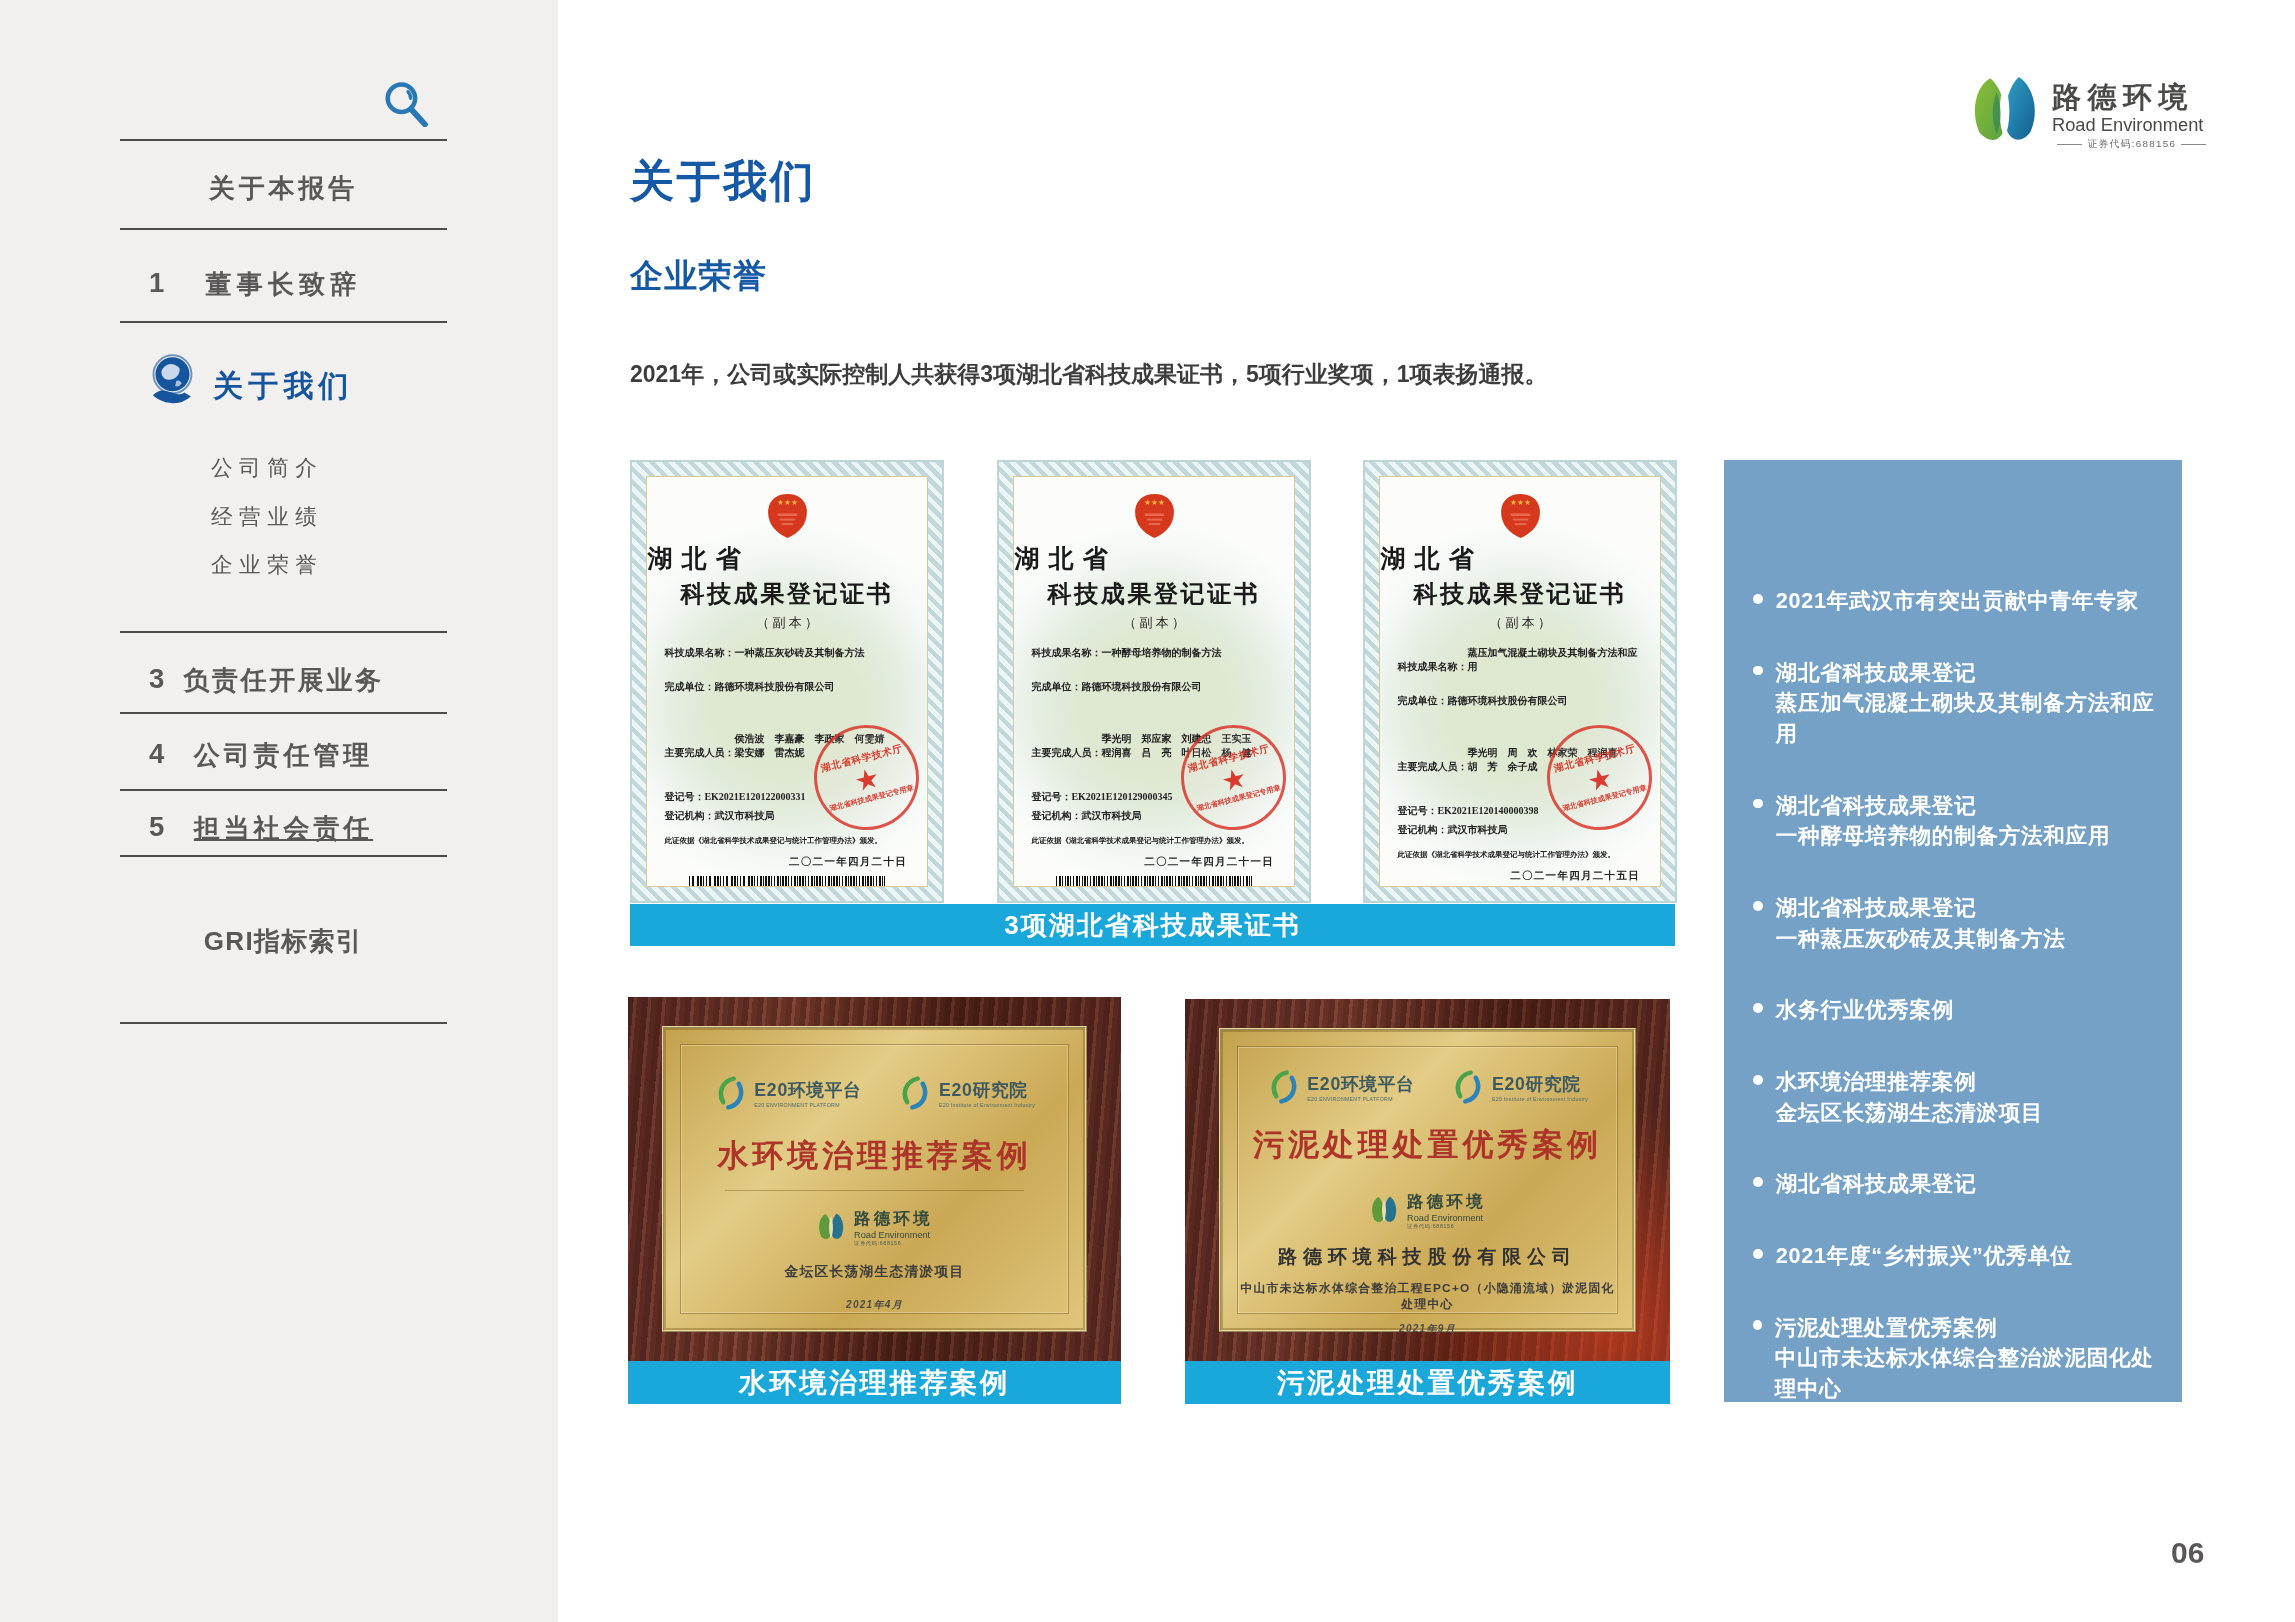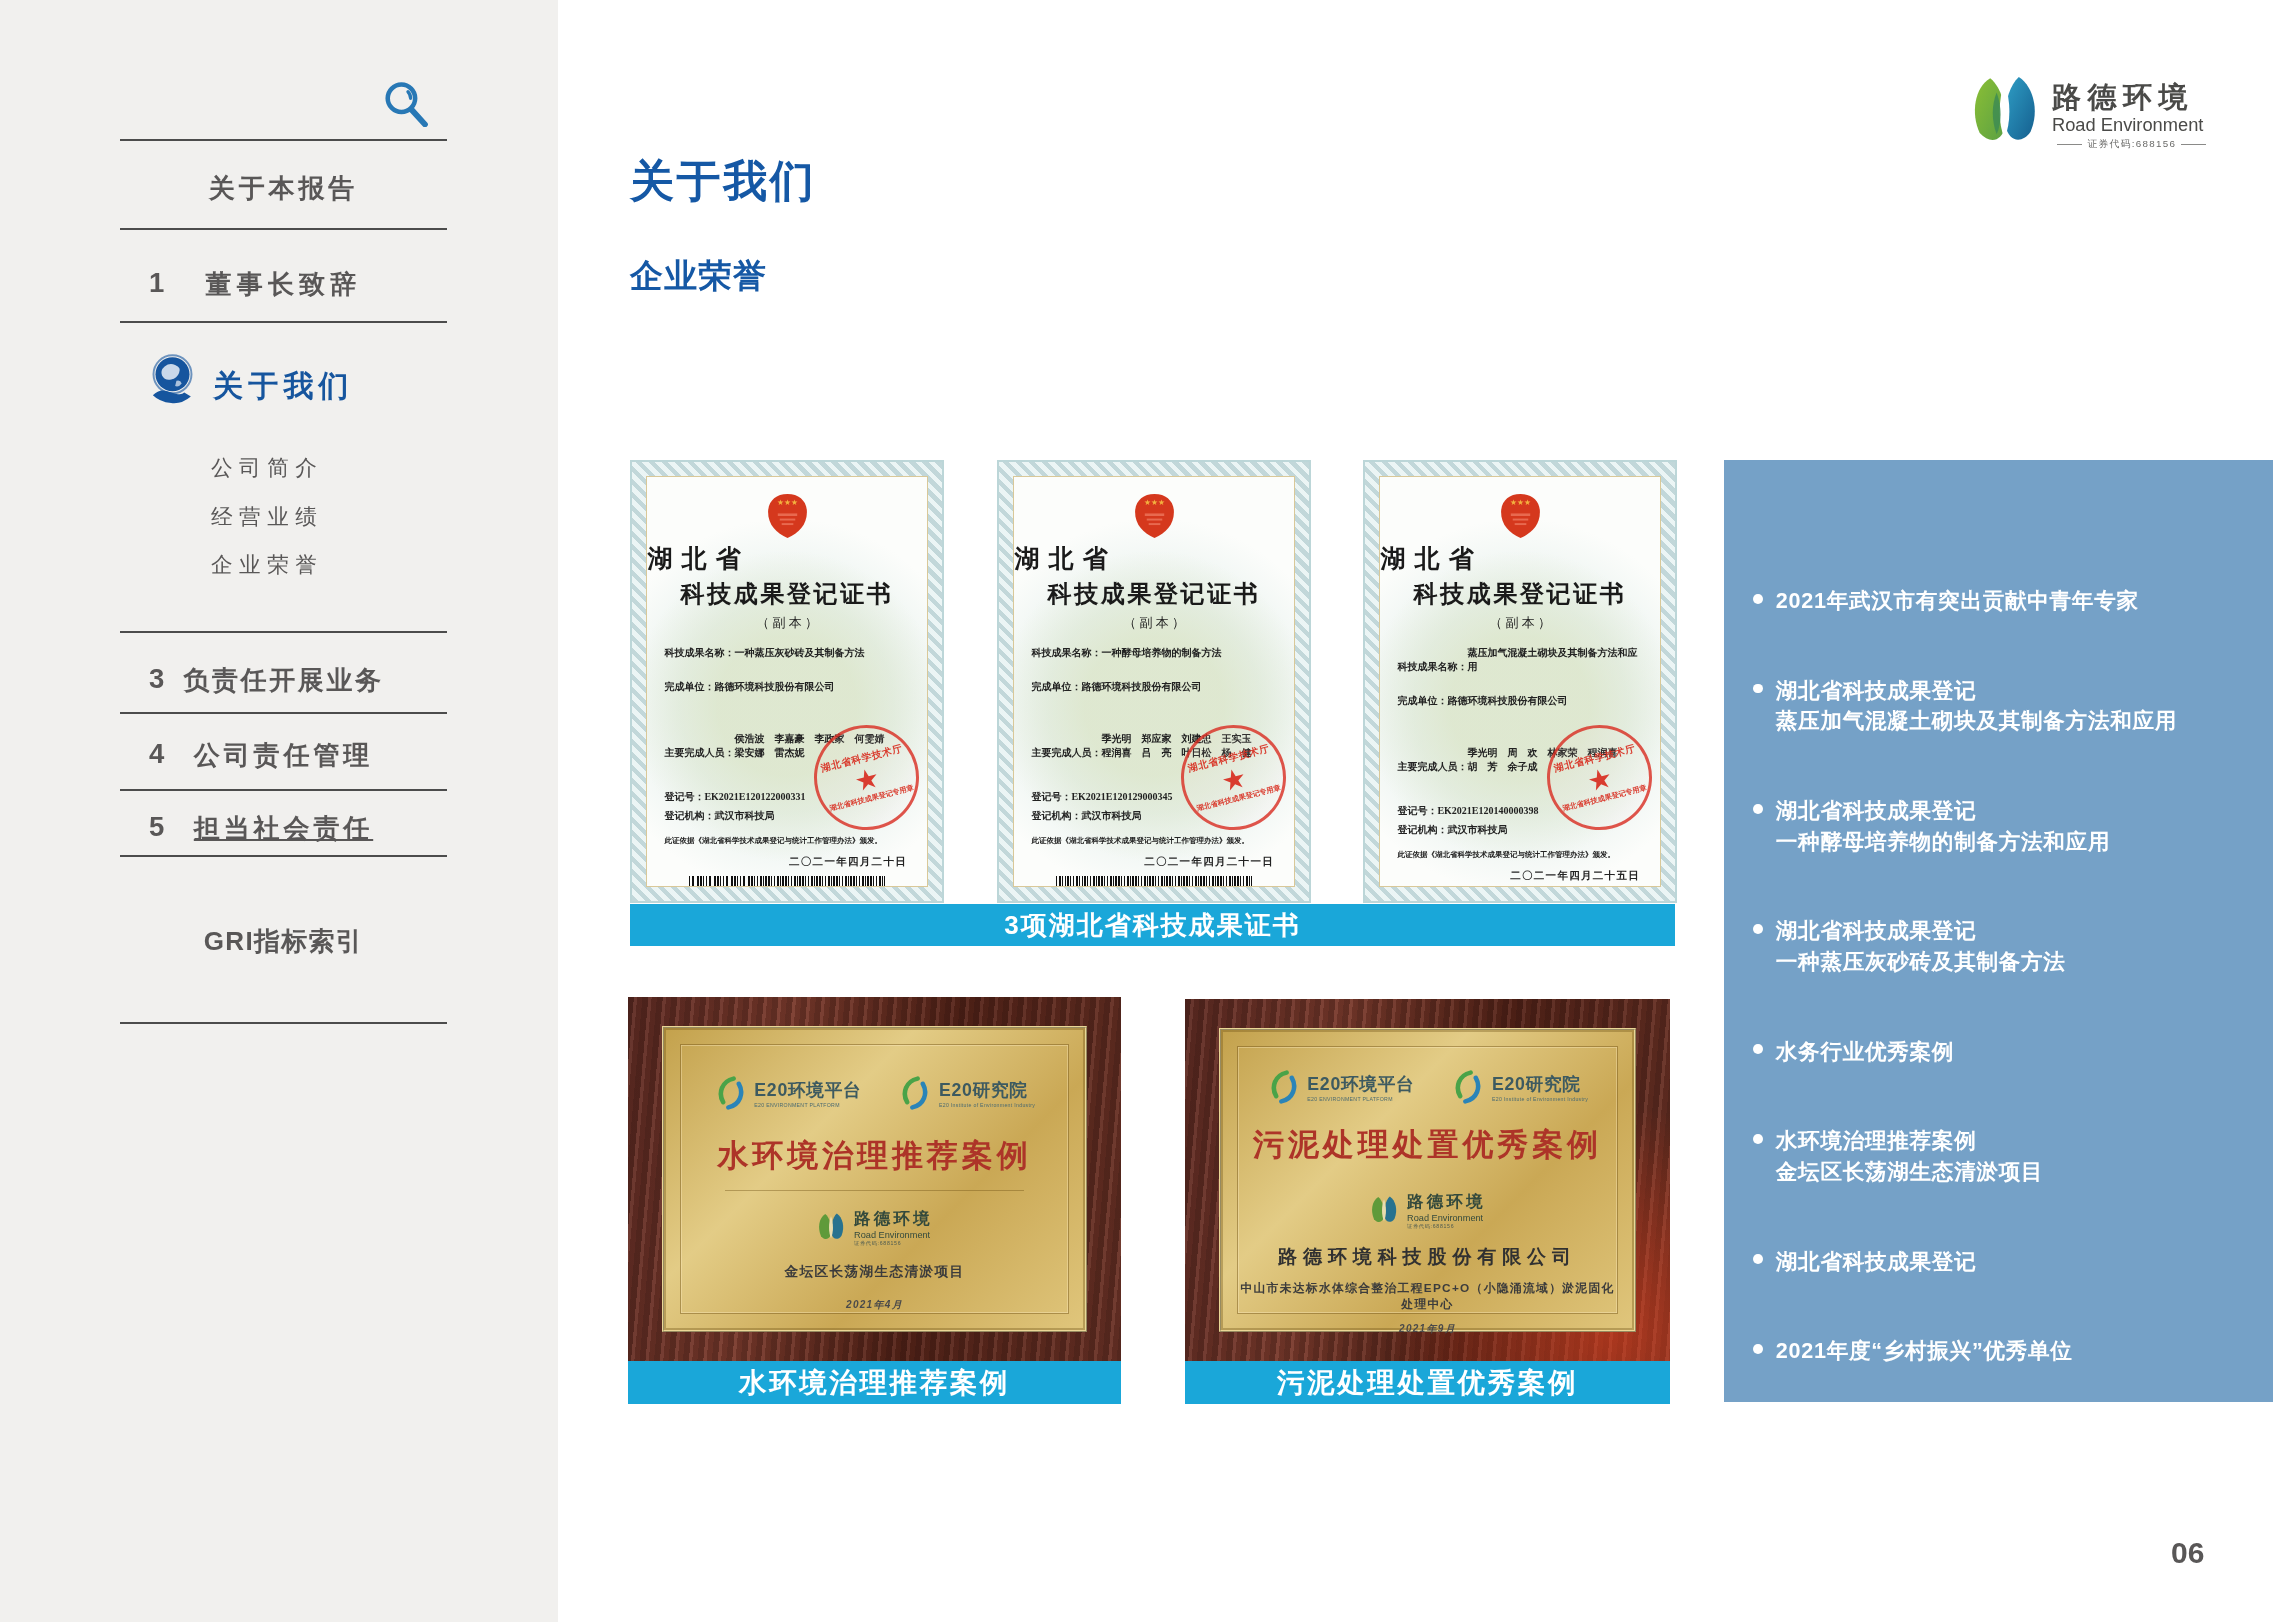--- a/index.html
+++ b/index.html
@@ -80,22 +80,22 @@
   .rd-logo{display:flex;align-items:center;gap:7.9px;margin-top:17px;}
   .rd-logo svg{width:30px;height:31px;}
   .rd-txt{text-align:left;}
   .rd-cn{font-size:16.4px;font-weight:bold;color:#33493c;letter-spacing:3.3px;}
   .rd-en{font-size:9.2px;color:#33493c;}
   .rd-code{font-size:5.2px;color:#4c5a50;letter-spacing:0.7px;}
   .plaque-company{font-size:19px;font-weight:bold;color:#313131;letter-spacing:5.9px;margin-top:14.4px;}
   .plaque-project{font-size:13.7px;font-weight:bold;color:#3c3c3c;letter-spacing:1.3px;margin-top:15.7px;}
   .plaque-date{font-size:10px;font-weight:bold;color:#4a4a4a;letter-spacing:1.3px;margin-top:17px;font-style:italic;}
   
-  .panel{position:absolute;left:1724px;top:460px;width:549px;height:942px;background:#75a1c7;box-sizing:border-box;
-        padding:126px 13px 0 29px;display:flex;flex-direction:column;gap:59px;justify-content:space-between;}
+  .panel{position:absolute;left:1724px;top:460px;width:458px;height:942px;background:#75a1c7;box-sizing:border-box;
+        padding:126px 13px 0 29px;display:flex;flex-direction:column;gap:41px;justify-content:space-between;}
   .honor{display:flex;gap:13px;color:#ffffff;}
   .honor .dot{width:9.8px;height:9.8px;border-radius:50%;background:#fff;margin-top:7.9px;flex:0 0 aupx;flex-basis:9.8px;}
   .honor .htxt{font-size:21.6px;font-weight:bold;line-height:1.42;letter-spacing:0.7px;}
   
   .pagenum{position:absolute;left:2171px;top:1536px;font-size:30px;font-weight:bold;color:#595757;}
 </style>
 </head>
 <body>
 
 <div class="page">
@@ -170,20 +170,21 @@
       <path d="M56 16 C46 40 46 78 56 100 C66 78 66 40 56 16z" fill="#ffffff"></path>
       <path d="M44 30 C52 52 52 76 44 94 C36 74 36 48 44 30z" fill="#3e8c52" opacity=".85"></path>
     </svg>
     <div class="hlogo-cn">路德环境</div>
     <div class="hlogo-en">Road Environment</div>
     <div class="hlogo-code"><span class="dash"></span><span>证券代码:688156</span><span class="dash"></span></div>
   </div>
 
   <div class="title">关于我们</div>
   <div class="subtitle">企业荣誉</div>
+  <div class="intro">2021年，公司或实际控制人共获得3项湖北省科技成果证书，5项行业奖项，1项表扬通报。</div>
 
   <div class="cert" style="left:630px">
     <div class="cert-inner">
       <svg class="emblem" viewBox="0 0 62 68">
         <path d="M31 0 C13 0 1 11 1 28 c0 20 13 33 30 40 c17-7 30-20 30-40 C61 11 49 0 31 0z" fill="#d5381d"></path>
         <text x="31" y="17" font-size="12" fill="#f3b13f" text-anchor="middle">★★★</text>
         <rect x="16" y="30" width="30" height="4" fill="#e8694f"></rect>
         <rect x="19" y="38" width="24" height="3" fill="#e8694f"></rect>
         <rect x="22" y="45" width="18" height="3" fill="#e8694f"></rect>
       </svg>

